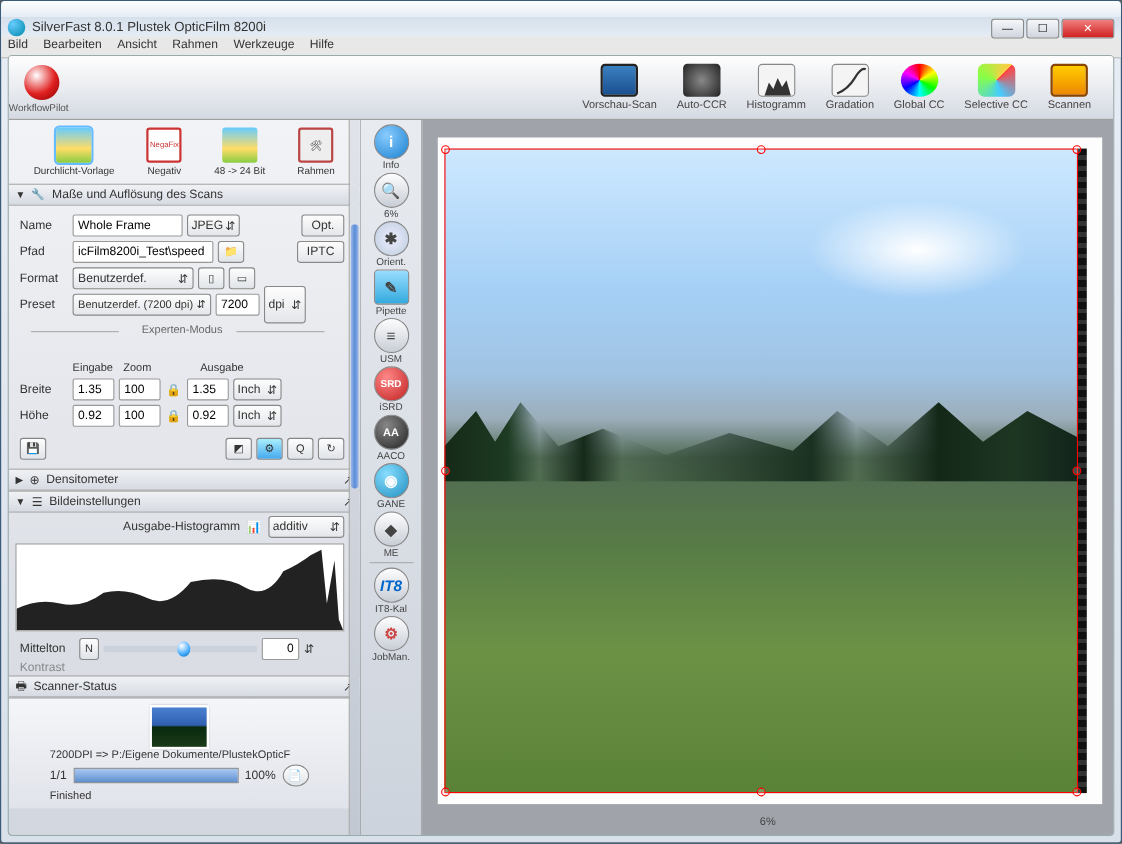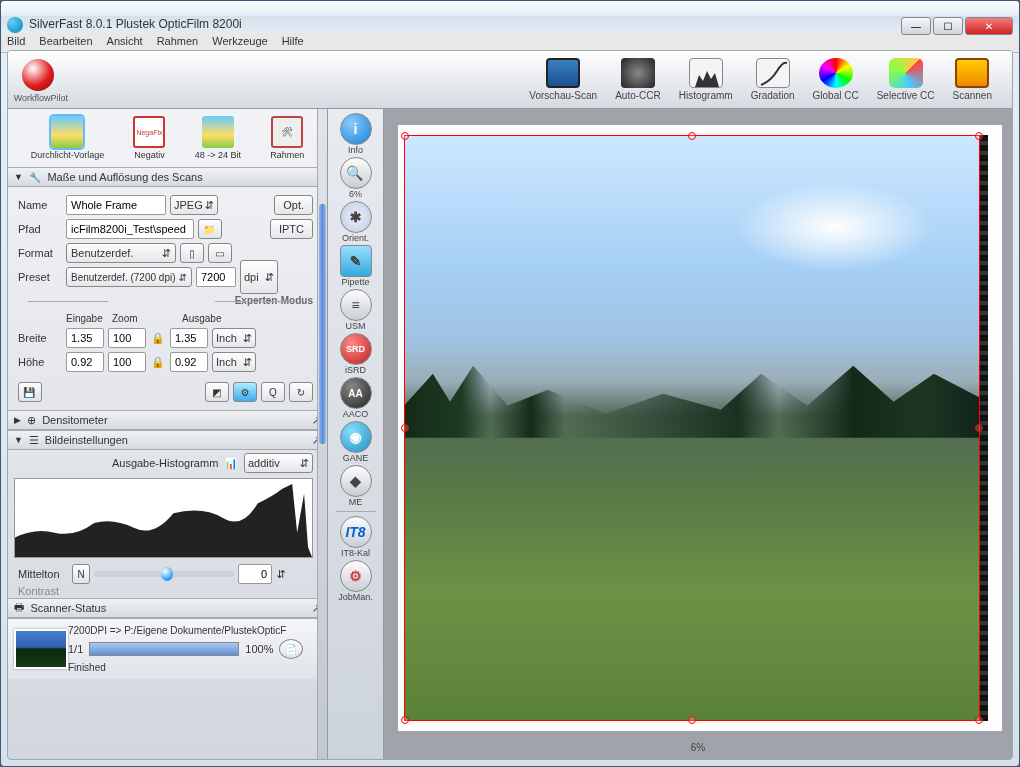--- a/index.html
+++ b/index.html
@@ -16,21 +16,21 @@
 
 
 .menubar { height: 20px; background: #e8e8e8; display: flex; padding: 2px 6px; gap: 14px; font-size: 11px; color:#333; border-bottom:1px solid #bbb;}
 .menubar span { cursor: default; }
 
 
 .content { position: absolute; top: 49px; left: 6px; right: 6px; bottom: 6px; background: linear-gradient(#eceff3,#bfc6d1); border: 1px solid #9aa; border-radius: 4px; display: flex; flex-direction: column; overflow:hidden;}
 
 
 .top-toolbar { height: 58px; background: linear-gradient(#fefefe,#d5dae2); display: flex; align-items: center; border-bottom: 1px solid #999; }
-.workflow { width: 60px; text-align: right; font-size: 9px; color:#555; }
+.workflow { width: 60px; text-align: left; font-size: 9px; color:#555; }
 .workflow .ball { width: 32px; height: 32px; margin: 2px auto; background: radial-gradient(circle at 35% 30%, #fff, #e02020 55%, #800); border-radius: 50%; position:relative;}
 .brand { font-size: 20px; font-style: italic; color: #888; margin: 0 20px; white-space:nowrap;}
 .brand b { color:#777; font-style:italic;}
 .top-tools { display: flex; gap: 18px; margin-left: auto; padding-right: 20px; }
 .top-tool { text-align: center; font-size: 10px; color:#444; }
 .tt-icon { width: 34px; height: 30px; margin: 0 auto 2px; border-radius: 4px; }
 
 
 .body { flex: 1; display: flex; overflow:hidden; position:relative;}
 
@@ -50,21 +50,21 @@
 .form-row { display: flex; align-items: center; height: 24px; gap: 4px; }
 .form-label { width: 44px; font-size: 11px; }
 .text-input { height: 20px; border: 1px solid #999; background: #fff; padding: 0 4px; font-size: 11px; border-radius: 2px;}
 .btn { height: 20px; border: 1px solid #888; background: linear-gradient(#fdfdfd,#e4e6ea); padding: 0 8px; font-size: 11px; border-radius: 3px; display:flex;align-items:center;justify-content:center;}
 .mini-btn { width: 24px; height: 20px; border:1px solid #888; background:linear-gradient(#fdfdfd,#e0e4e8); border-radius:3px; display:flex;align-items:center;justify-content:center;font-size:10px;}
 
 .slider-track { flex:1; height: 6px; position:relative; border-radius:3px;}
 .slider-track.green { background: linear-gradient(90deg,#8e4,#4c2);}
 .slider-thumb { position:absolute; top:-4px; width:12px; height:14px; background: radial-gradient(circle at 35% 30%, #fff,#4af 60%,#06a); border-radius:50%;}
 
-.sep-label { text-align:right; margin: 6px 0 4px; font-size:10px; color:#666; position:relative;font-weight:bold;}
+.sep-label { text-align:center; margin: 6px 0 20px; font-size:10px; color:#666; position:relative;}
 .sep-label::before,.sep-label::after{content:"";position:absolute;top:50%;width:80px;border-top:1px solid #aaa;}
 .sep-label::before{left:10px;} .sep-label::after{right:18px;}
 
 .histo { height: 80px; background:#fff; border:1px solid #999; margin: 4px 14px 4px 6px; position:relative;}
 .histo svg{position:absolute;left:0;bottom:0;width:100%;height:100%;}
 
 
 .tool-strip { width: 56px; background: linear-gradient(#e8ebf0,#cdd3dc); border-right:1px solid #999; display:flex; flex-direction:column; align-items:center; padding-top:4px; gap:2px; overflow:hidden;}
 .vtool { text-align:center; font-size:9px; color:#444; }
 .vtool-icon { width:32px; height:32px; margin:0 auto; border-radius:50%; border:1px solid #888; background:linear-gradient(#fdfdfd,#c8cdd6);display:flex;align-items:center;justify-content:center;font-size:14px;font-weight:bold;}
@@ -84,21 +84,21 @@
   background: linear-gradient(90deg, #152a18 0%, #1d3a22 10%, transparent 15%, #162a1a 22%, transparent 28%, #1a3020 58%, transparent 65%, #142818 78%, #1d3622 90%, #12241a 100%);
   clip-path: polygon(0 60%, 5% 20%, 8% 55%, 12% 10%, 18% 60%, 25% 40%, 35% 70%, 45% 45%, 55% 65%, 62% 20%, 70% 60%, 78% 10%, 85% 55%, 92% 20%, 100% 50%, 100% 100%, 0 100%);}
 .sel-frame { position:absolute; left: 6px; right: 22px; top: 10px; bottom: 10px; border: 1px solid red; }
 .sel-frame .handle{position:absolute;width:8px;height:8px;border:1px solid red;border-radius:50%;background:#fff3;}
 .handle.tl{left:-4px;top:-4px;}.handle.tr{right:-4px;top:-4px;}.handle.bl{left:-4px;bottom:-4px;}.handle.br{right:-4px;bottom:-4px;}
 .handle.tc{left:50%;top:-4px;margin-left:-4px;}.handle.bc{left:50%;bottom:-4px;margin-left:-4px;}
 .handle.lc{left:-4px;top:50%;margin-top:-4px;}.handle.rc{right:-4px;top:50%;margin-top:-4px;}
 .filmedge{position:absolute;right:14px;top:10px;bottom:10px;width:8px;background:repeating-linear-gradient(#111 0 6px,#333 6px 10px);}
 .zoom-lbl{position:absolute;bottom:6px;left:50%;transform:translateX(-50%);font-size:10px;color:#444;}
 
-.status-box{background:linear-gradient(#f5f6f9,#e0e3ea);border-top:1px solid #aaa;padding:6px;display:flex;gap:0;align-items:center;margin-right:9px;}
+.status-box{background:linear-gradient(#f5f6f9,#e0e3ea);border-top:1px solid #aaa;padding:6px;display:flex;gap:0;align-items:center;margin-right:9px;flex-direction:column;}
 .status-thumb{width:54px;height:40px;border:2px solid #fff;box-shadow:0 0 2px #0006;background:linear-gradient(to bottom,#4a80d0 0%,#3060b0 45%,#0a2a10 50%,#1a3a18 100%);}
 .prog-bar{width:150px;height:14px;border:1px solid #888;background:#f0f2f5;position:relative;}
 .prog-fill{height:100%;background:linear-gradient(#a8c8f0,#6090d0);}
 </style>
 </head>
 <body>
 
 <div class="window">
   <div class="titlebar">
     <div class="titlebar-icon"></div>

